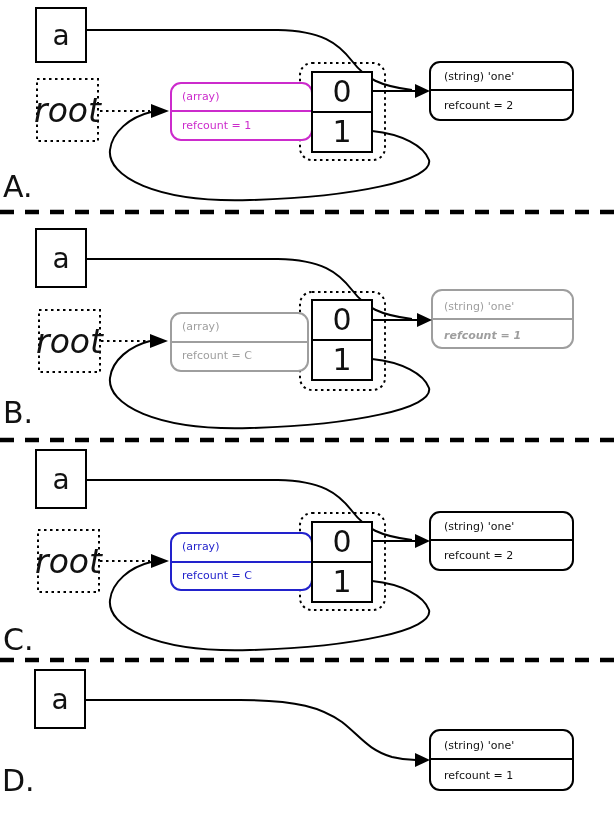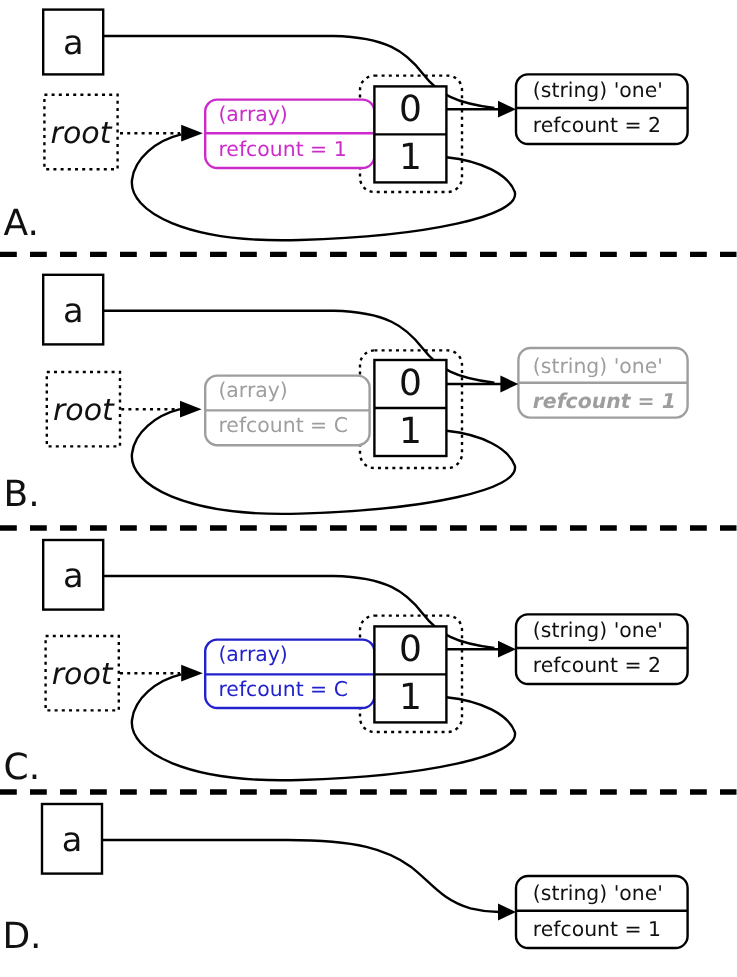--- a/index.html
+++ b/index.html
@@ -14,23 +14,23 @@
   .dotd{stroke-dasharray:2.5 3.5;}
   .head{fill:#000;stroke:none;}
   .c-mag{stroke:var(--c-magenta);}
   .c-blu{stroke:var(--c-blue);}
   .c-gry{stroke:var(--c-gray);}
   .sep{fill:none;stroke:#000;stroke-width:4.5px;stroke-dasharray:14 11;}
   
   .txt{position:absolute;white-space:nowrap;}
   .cbox{display:flex;align-items:center;justify-content:center;}
   .varname{font-size:28px;}
-  .rootname{font-size:25px;font-style:italic;}
+  .rootname{font-size:33px;font-style:italic;}
   .digit{font-size:30px;line-height:34px;}
-  .small{font-size:17px;line-height:17px;}
+  .small{font-size:11px;line-height:17px;}
   .plabel{font-size:30px;line-height:38px;}
   .mag{color:var(--c-magenta);}
   .blu{color:var(--c-blue);}
   .muted{color:var(--c-gray);}
   .emph{font-weight:bold;font-style:italic;}
 </style>
 </head>
 <body>
 
 <div class="canvas">

